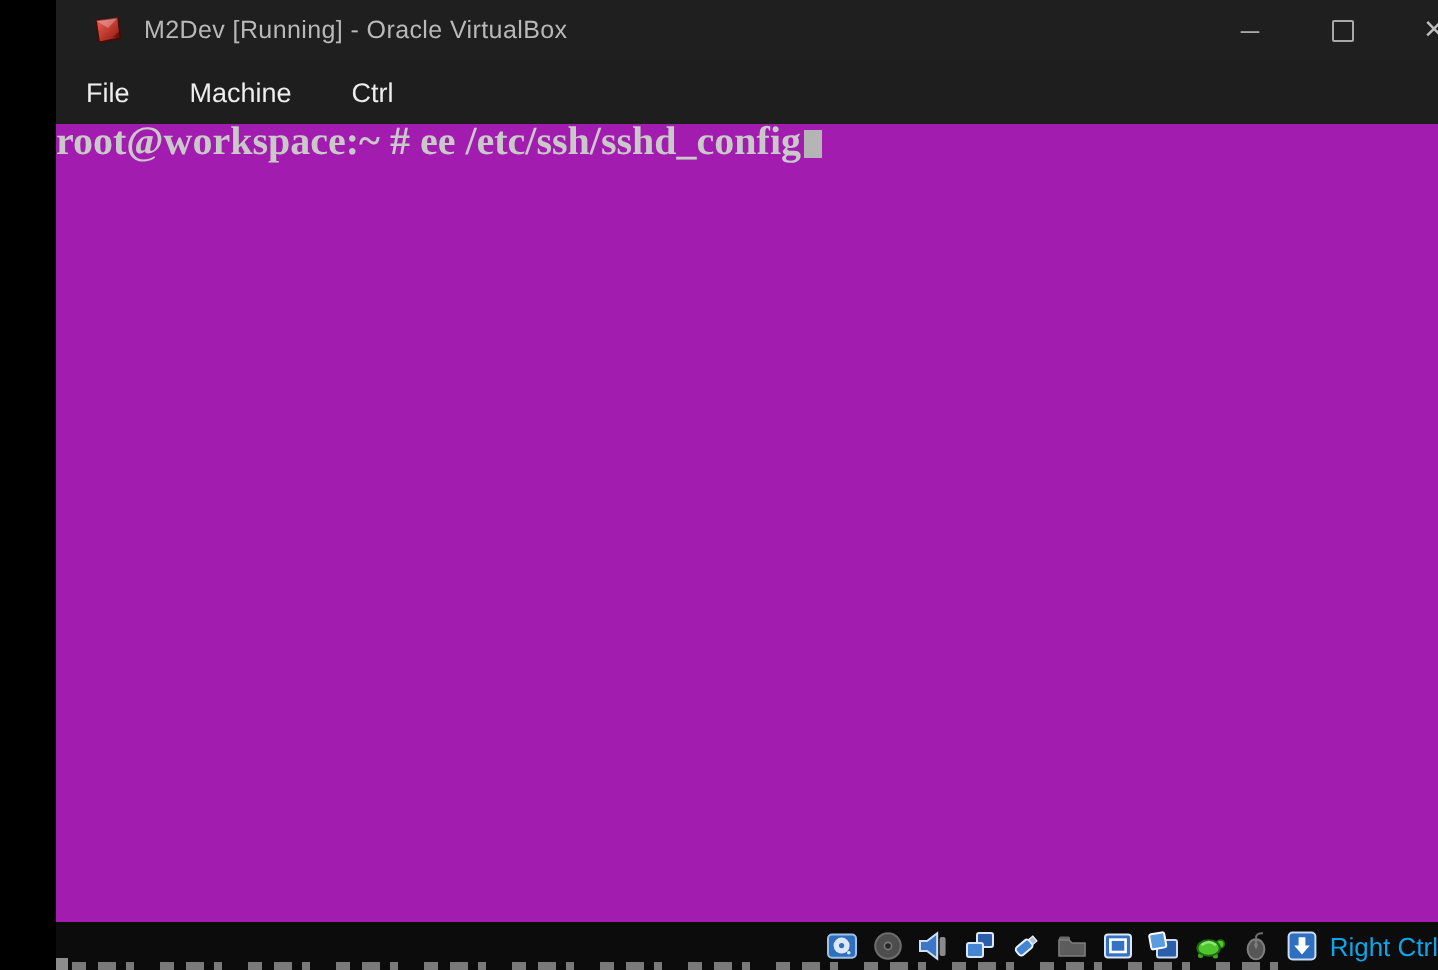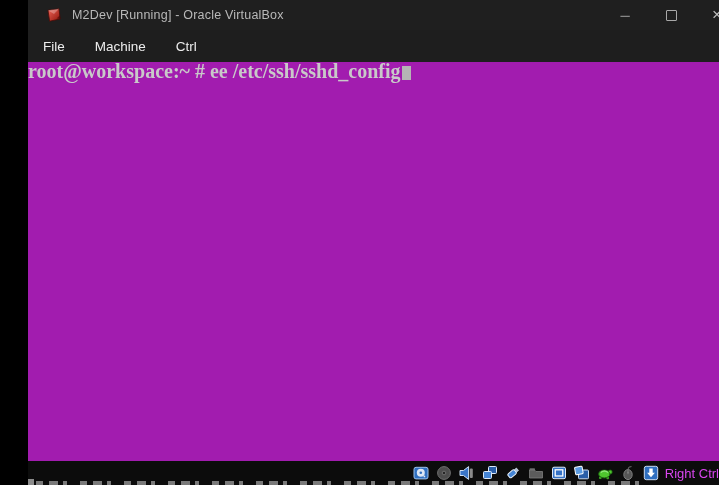--- a/index.html
+++ b/index.html
@@ -47,21 +47,21 @@
     vertical-align:-2px;margin-left:1px;
   }
 
   
   .statusbar{
     height:24px;flex:0 0 24px;background:#0c0c0c;display:flex;align-items:center;
     padding:0 3px 0 8px;position:relative;
   }
   .status-icons{margin-left:auto;display:flex;align-items:center;gap:6px;}
   .status-icon{width:17px;height:17px;display:flex;align-items:center;justify-content:center;}
-  .hostkey-label{color:#d946ef;font-size:13px;margin:0 5px 0 5px;white-space:nowrap;}
+  .hostkey-label{color:#0ea5e9;font-size:13px;margin:0 5px 0 5px;white-space:nowrap;}
   .size-grip{width:13px;height:14px;display:flex;align-items:flex-end;}
 
   
   .clipped-row{
     position:absolute;left:8px;bottom:0;height:4px;width:612px;
     background:repeating-linear-gradient(90deg,
       #8d8d8d 0 7px,transparent 7px 13px,
       #8d8d8d 13px 22px,transparent 22px 27px,
       #8d8d8d 27px 31px,transparent 31px 44px);
     opacity:.85;pointer-events:none;

